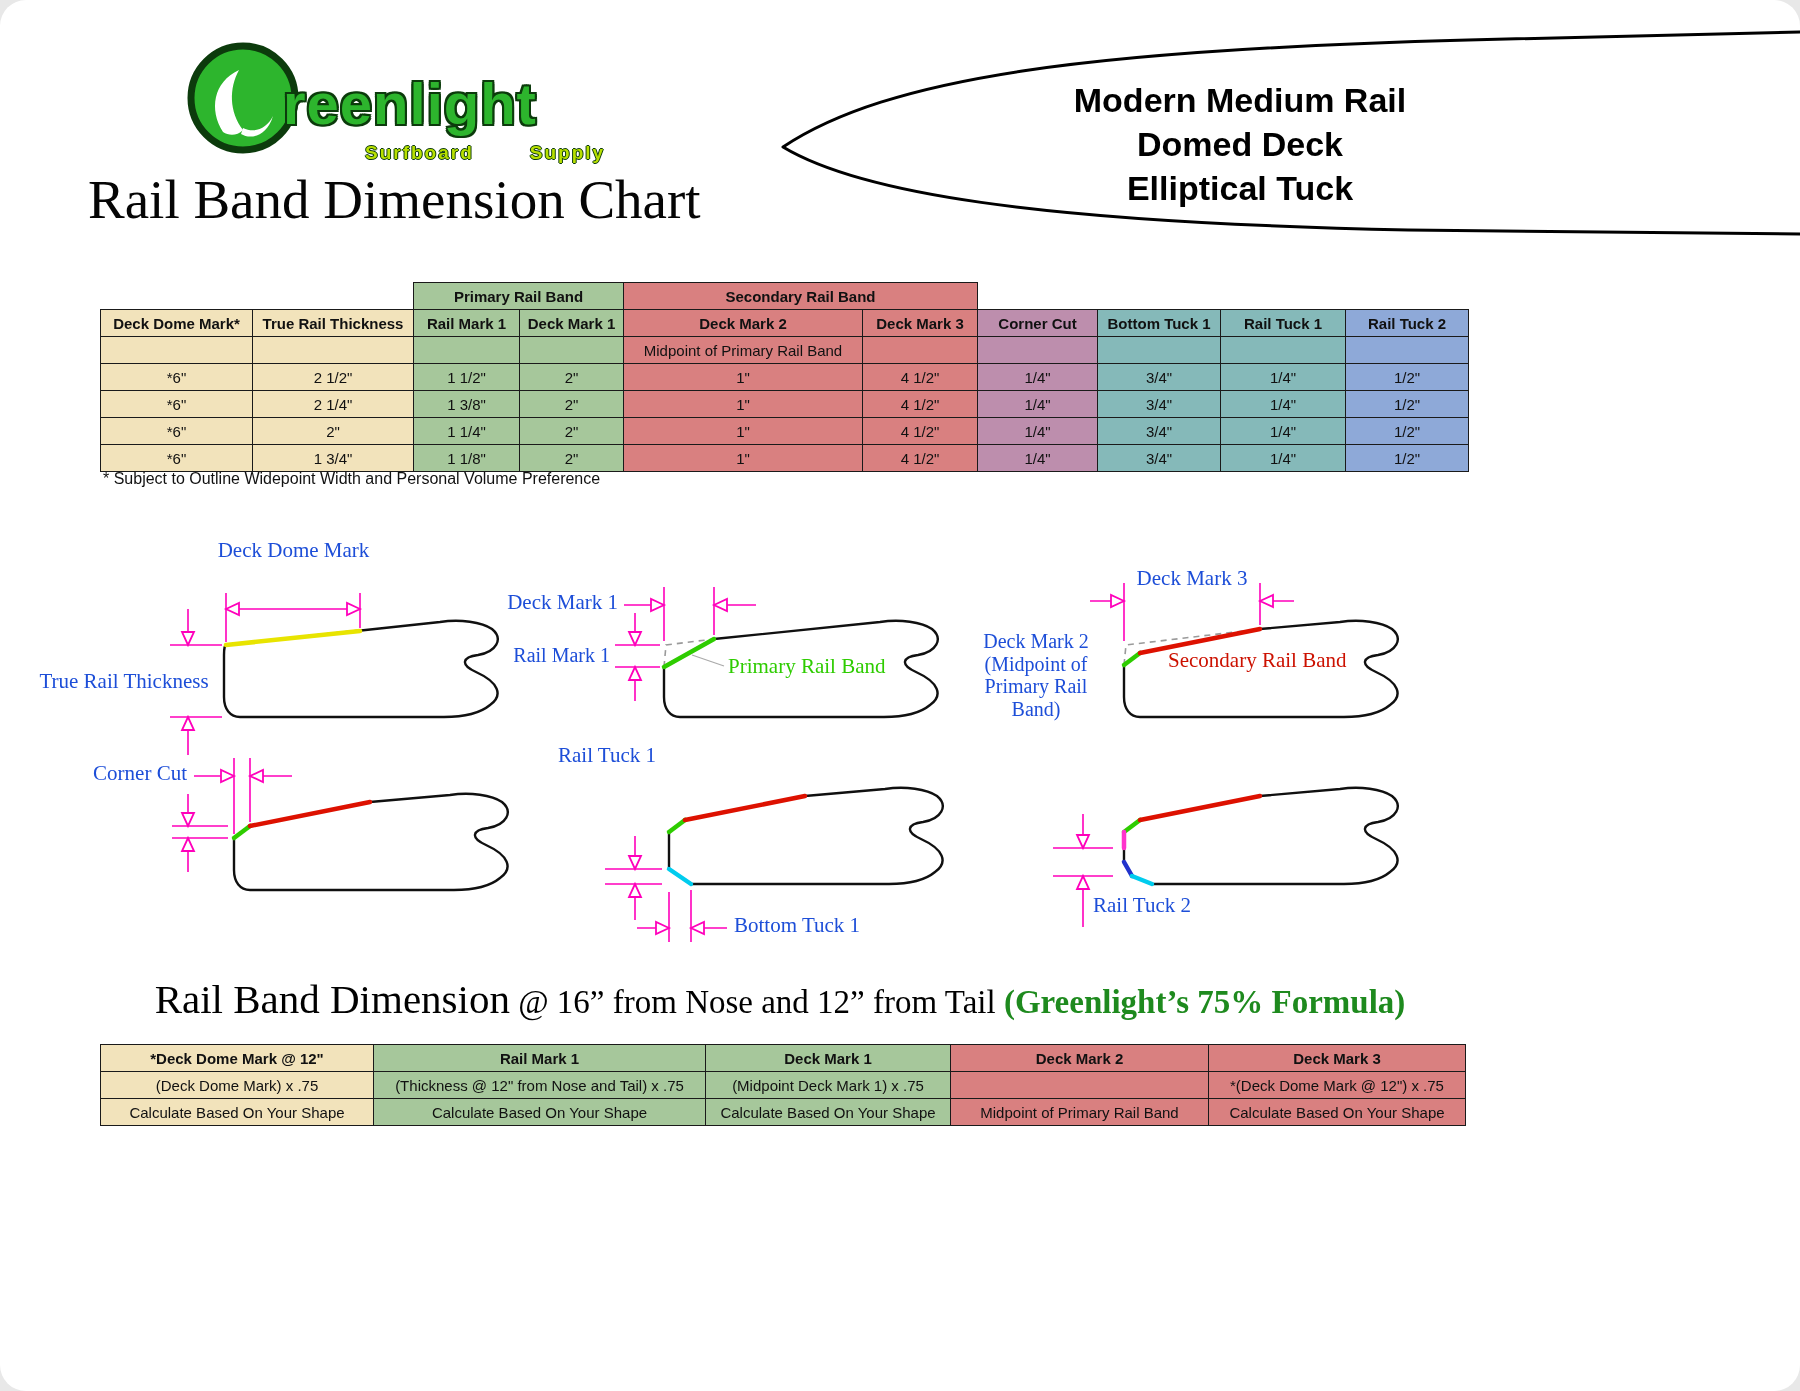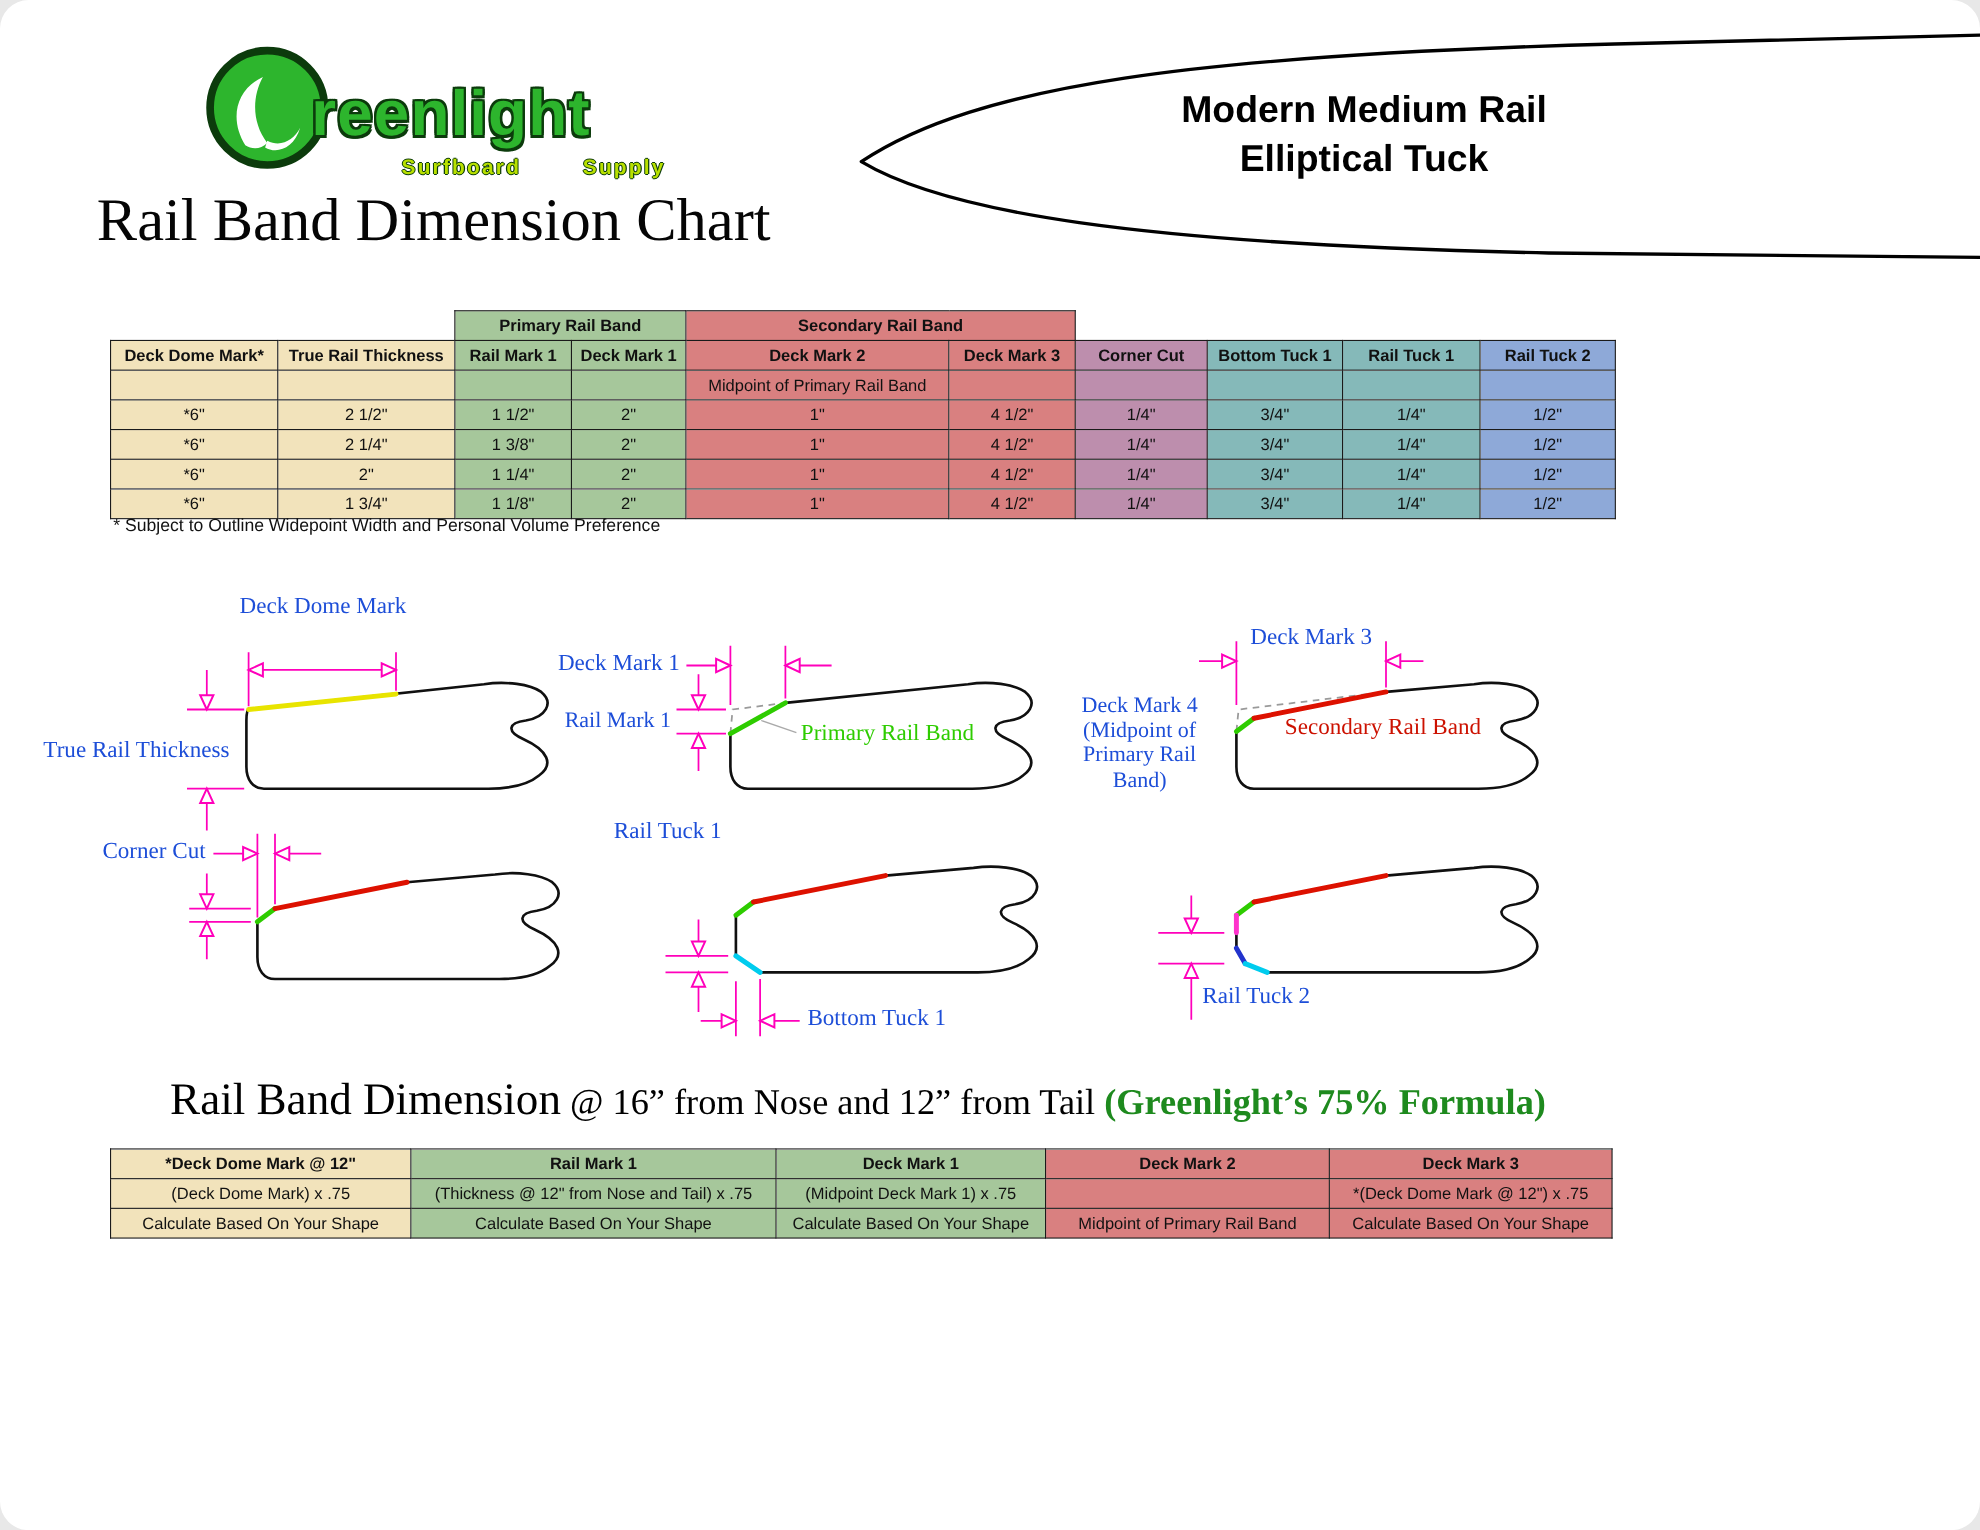--- a/index.html
+++ b/index.html
@@ -78,20 +78,21 @@
     </div>
   </div>
 
   <div id="page-title">Rail Band Dimension Chart</div>
 
   <svg id="board-bubble" width="1032" height="230" viewBox="0 0 1032 230">
     <path d="M 15,125 C 120,55 320,28 700,18 L 1032,10 M 15,125 C 90,170 260,200 640,208 L 1032,212" fill="none" stroke="#000" stroke-width="3" stroke-linecap="round"></path>
   </svg>
   <div id="board-specs">
     <div>Modern Medium Rail</div>
+    <div>Domed Deck</div>
     <div>Elliptical Tuck</div>
   </div>
 
   <table id="main-table">
     <colgroup>
       <col style="width:152px">
         <col style="width:161px">
         <col style="width:106px">
         <col style="width:104px">
       <col style="width:239px">
@@ -230,21 +231,21 @@
         <path class="ghost" d="M 14,48 L 16,28 L 150,12"></path>
         <path class="band" stroke="#2ecc00" d="M 14,48 L 30,36"></path>
         <path class="band" stroke="#dd1100" d="M 30,36 L 150,12"></path>
       </g>
       <g>
         <path class="dim" d="M154,48 V106 M290,48 V90 M120,66 H154 M324,66 H290"></path>
         <path class="dimhead" d="M154,66 L141,60 L141,72 Z M290,66 L303,60 L303,72 Z"></path>
       </g>
     </svg>
     <div class="dlabel" style="left:152px;top:32px;width:140px;">Deck Mark 3</div>
-    <div class="dlabel" style="left:0;top:95px;width:132px;font-size:20px;">Deck Mark 4 (Midpoint of Primary Rail Band)</div>
+    <div class="dlabel" style="left:0;top:95px;width:132px;font-size:20px;">Deck Mark 2 (Midpoint of Primary Rail Band)</div>
     <div class="dlabel left red" style="left:198px;top:114px;width:220px;">Secondary Rail Band</div>
   </div>
 
   <div class="diagram" style="left:60px;top:742px;width:470px;height:205px;">
     <svg width="470" height="205" viewBox="0 0 470 205">
       <g transform="translate(160,48)">
         <path class="board" d="M 150,12 L 230,5 C 250,2 272,5 282,12 C 294,22 286,35 268,38 C 252,40 250,48 266,55 C 288,65 294,78 280,88 C 268,98 250,100 234,100 L 30,100 C 20,100 14,92 14,80 L 14,48 L 30,36 Z"></path>
         <path class="band" stroke="#2ecc00" d="M 14,48 L 30,36"></path>
         <path class="band" stroke="#dd1100" d="M 30,36 L 150,12"></path>
       </g>

